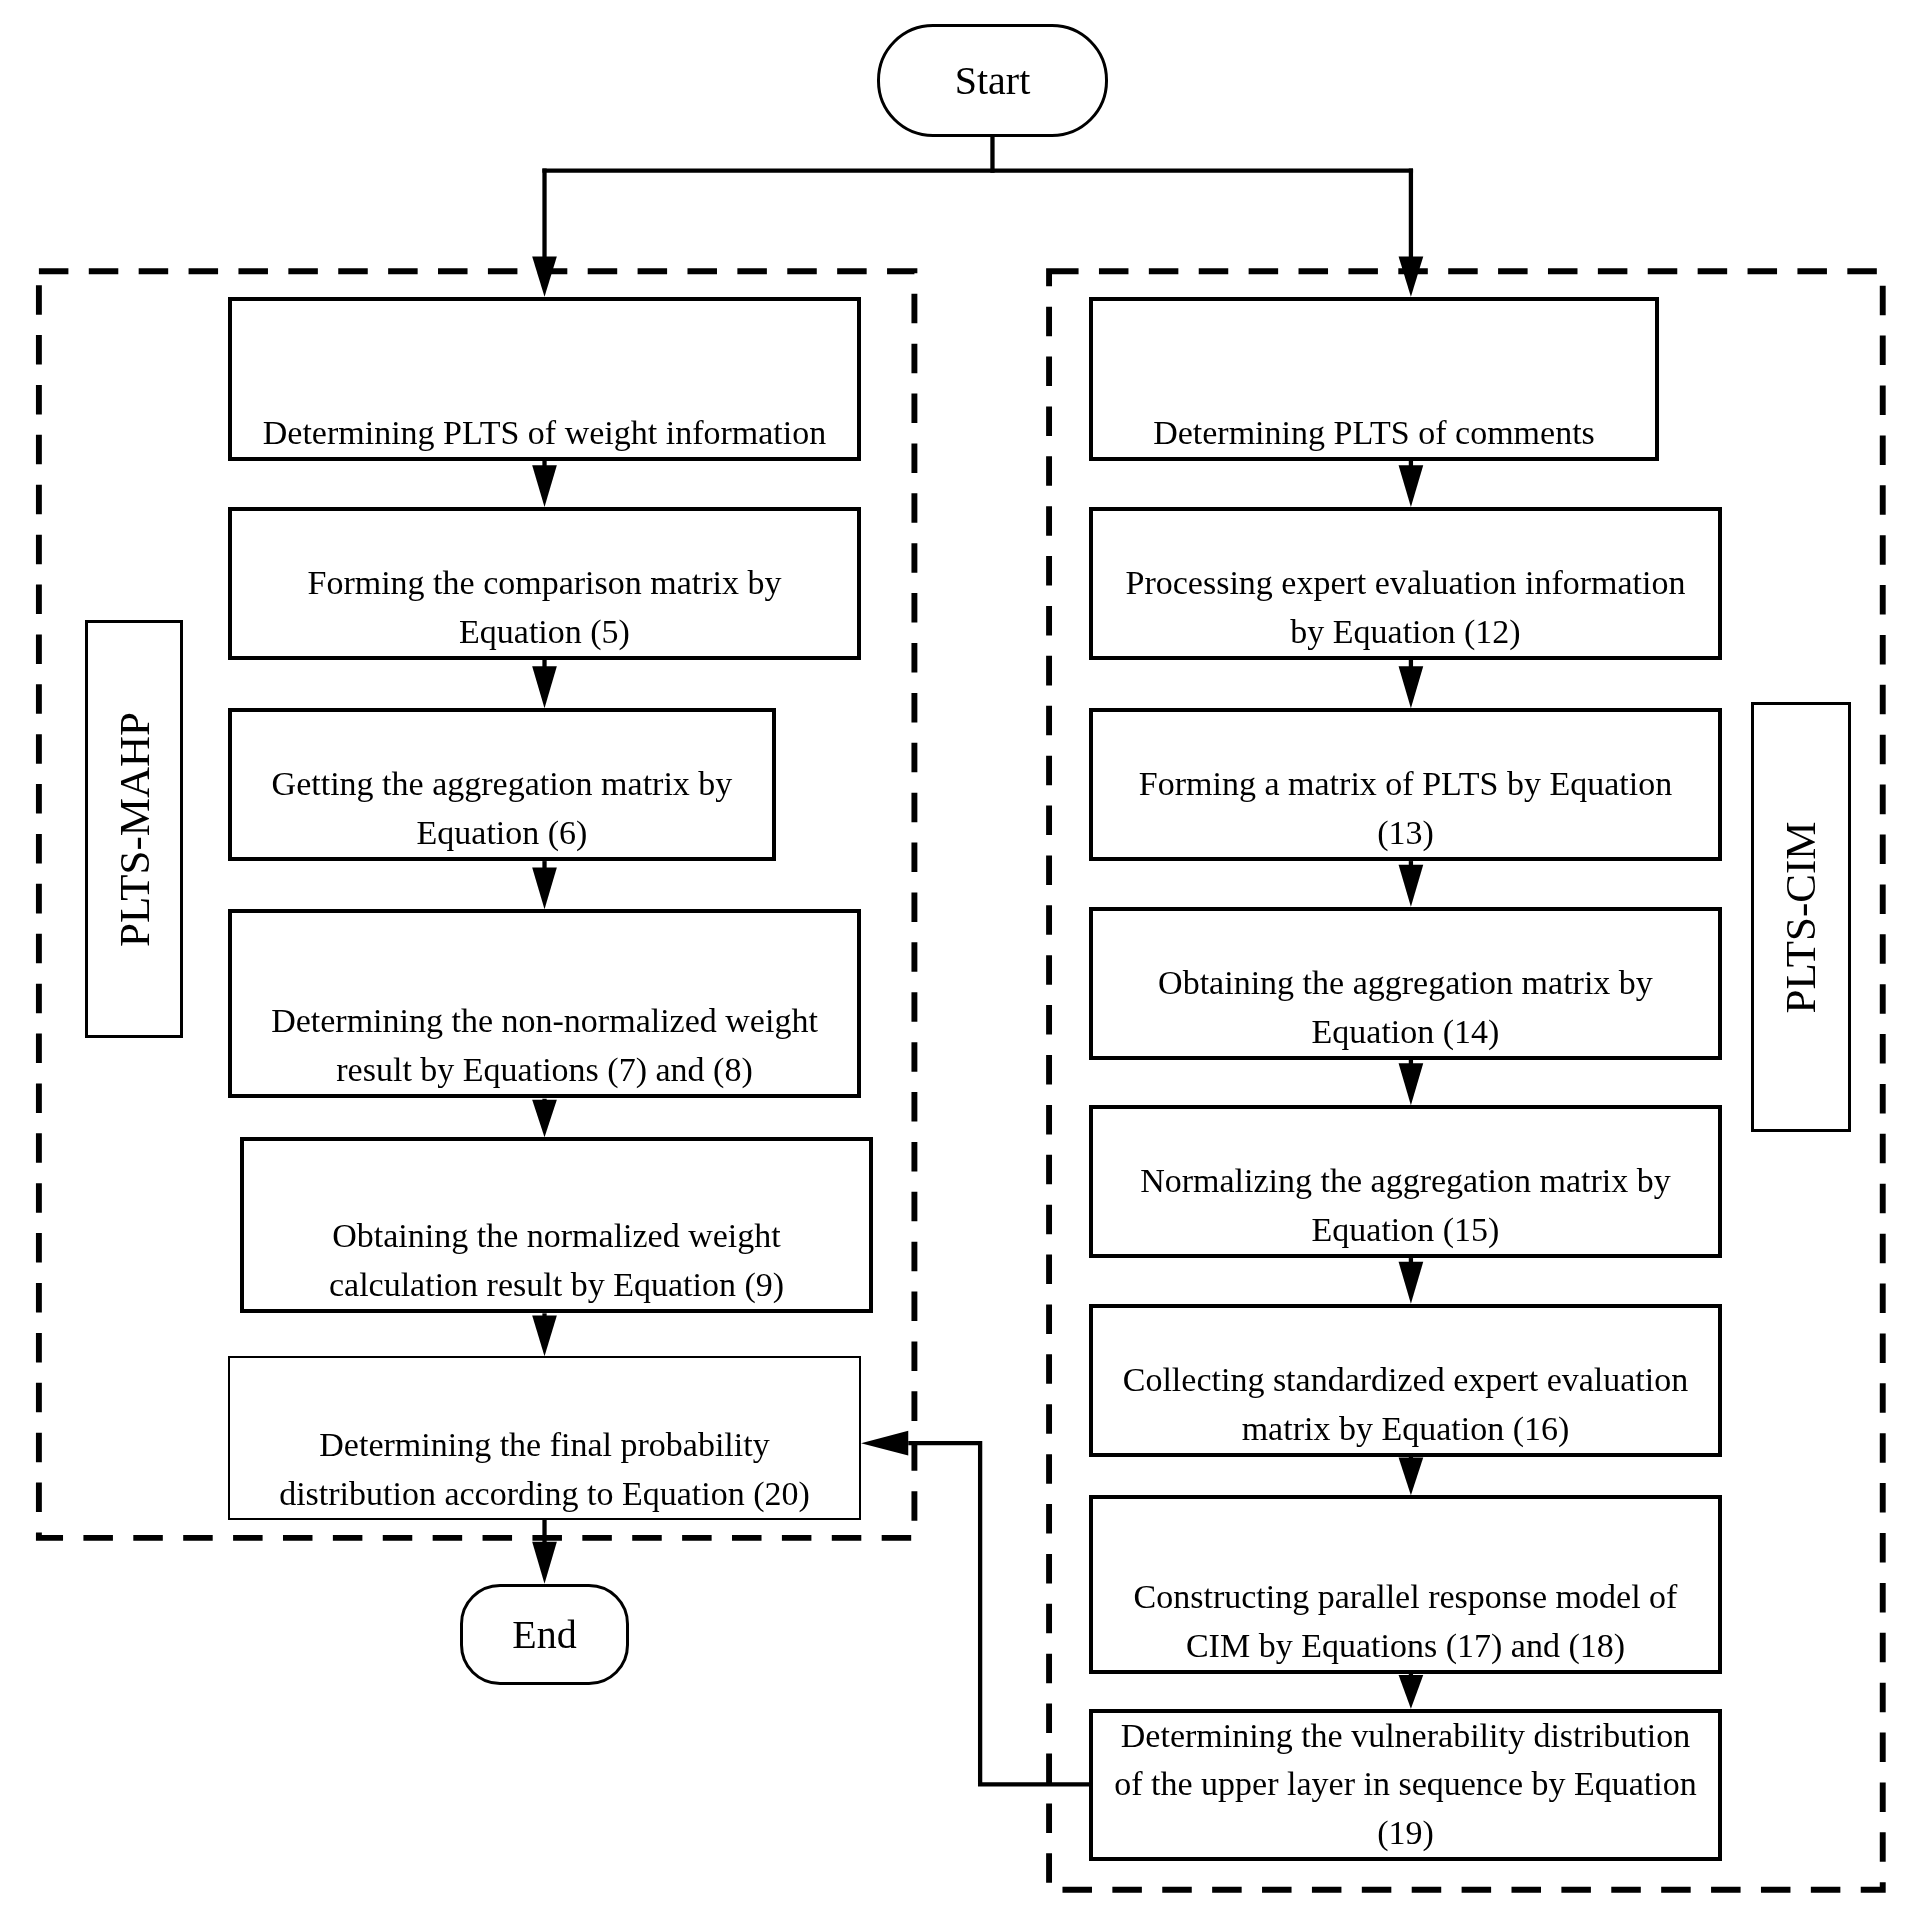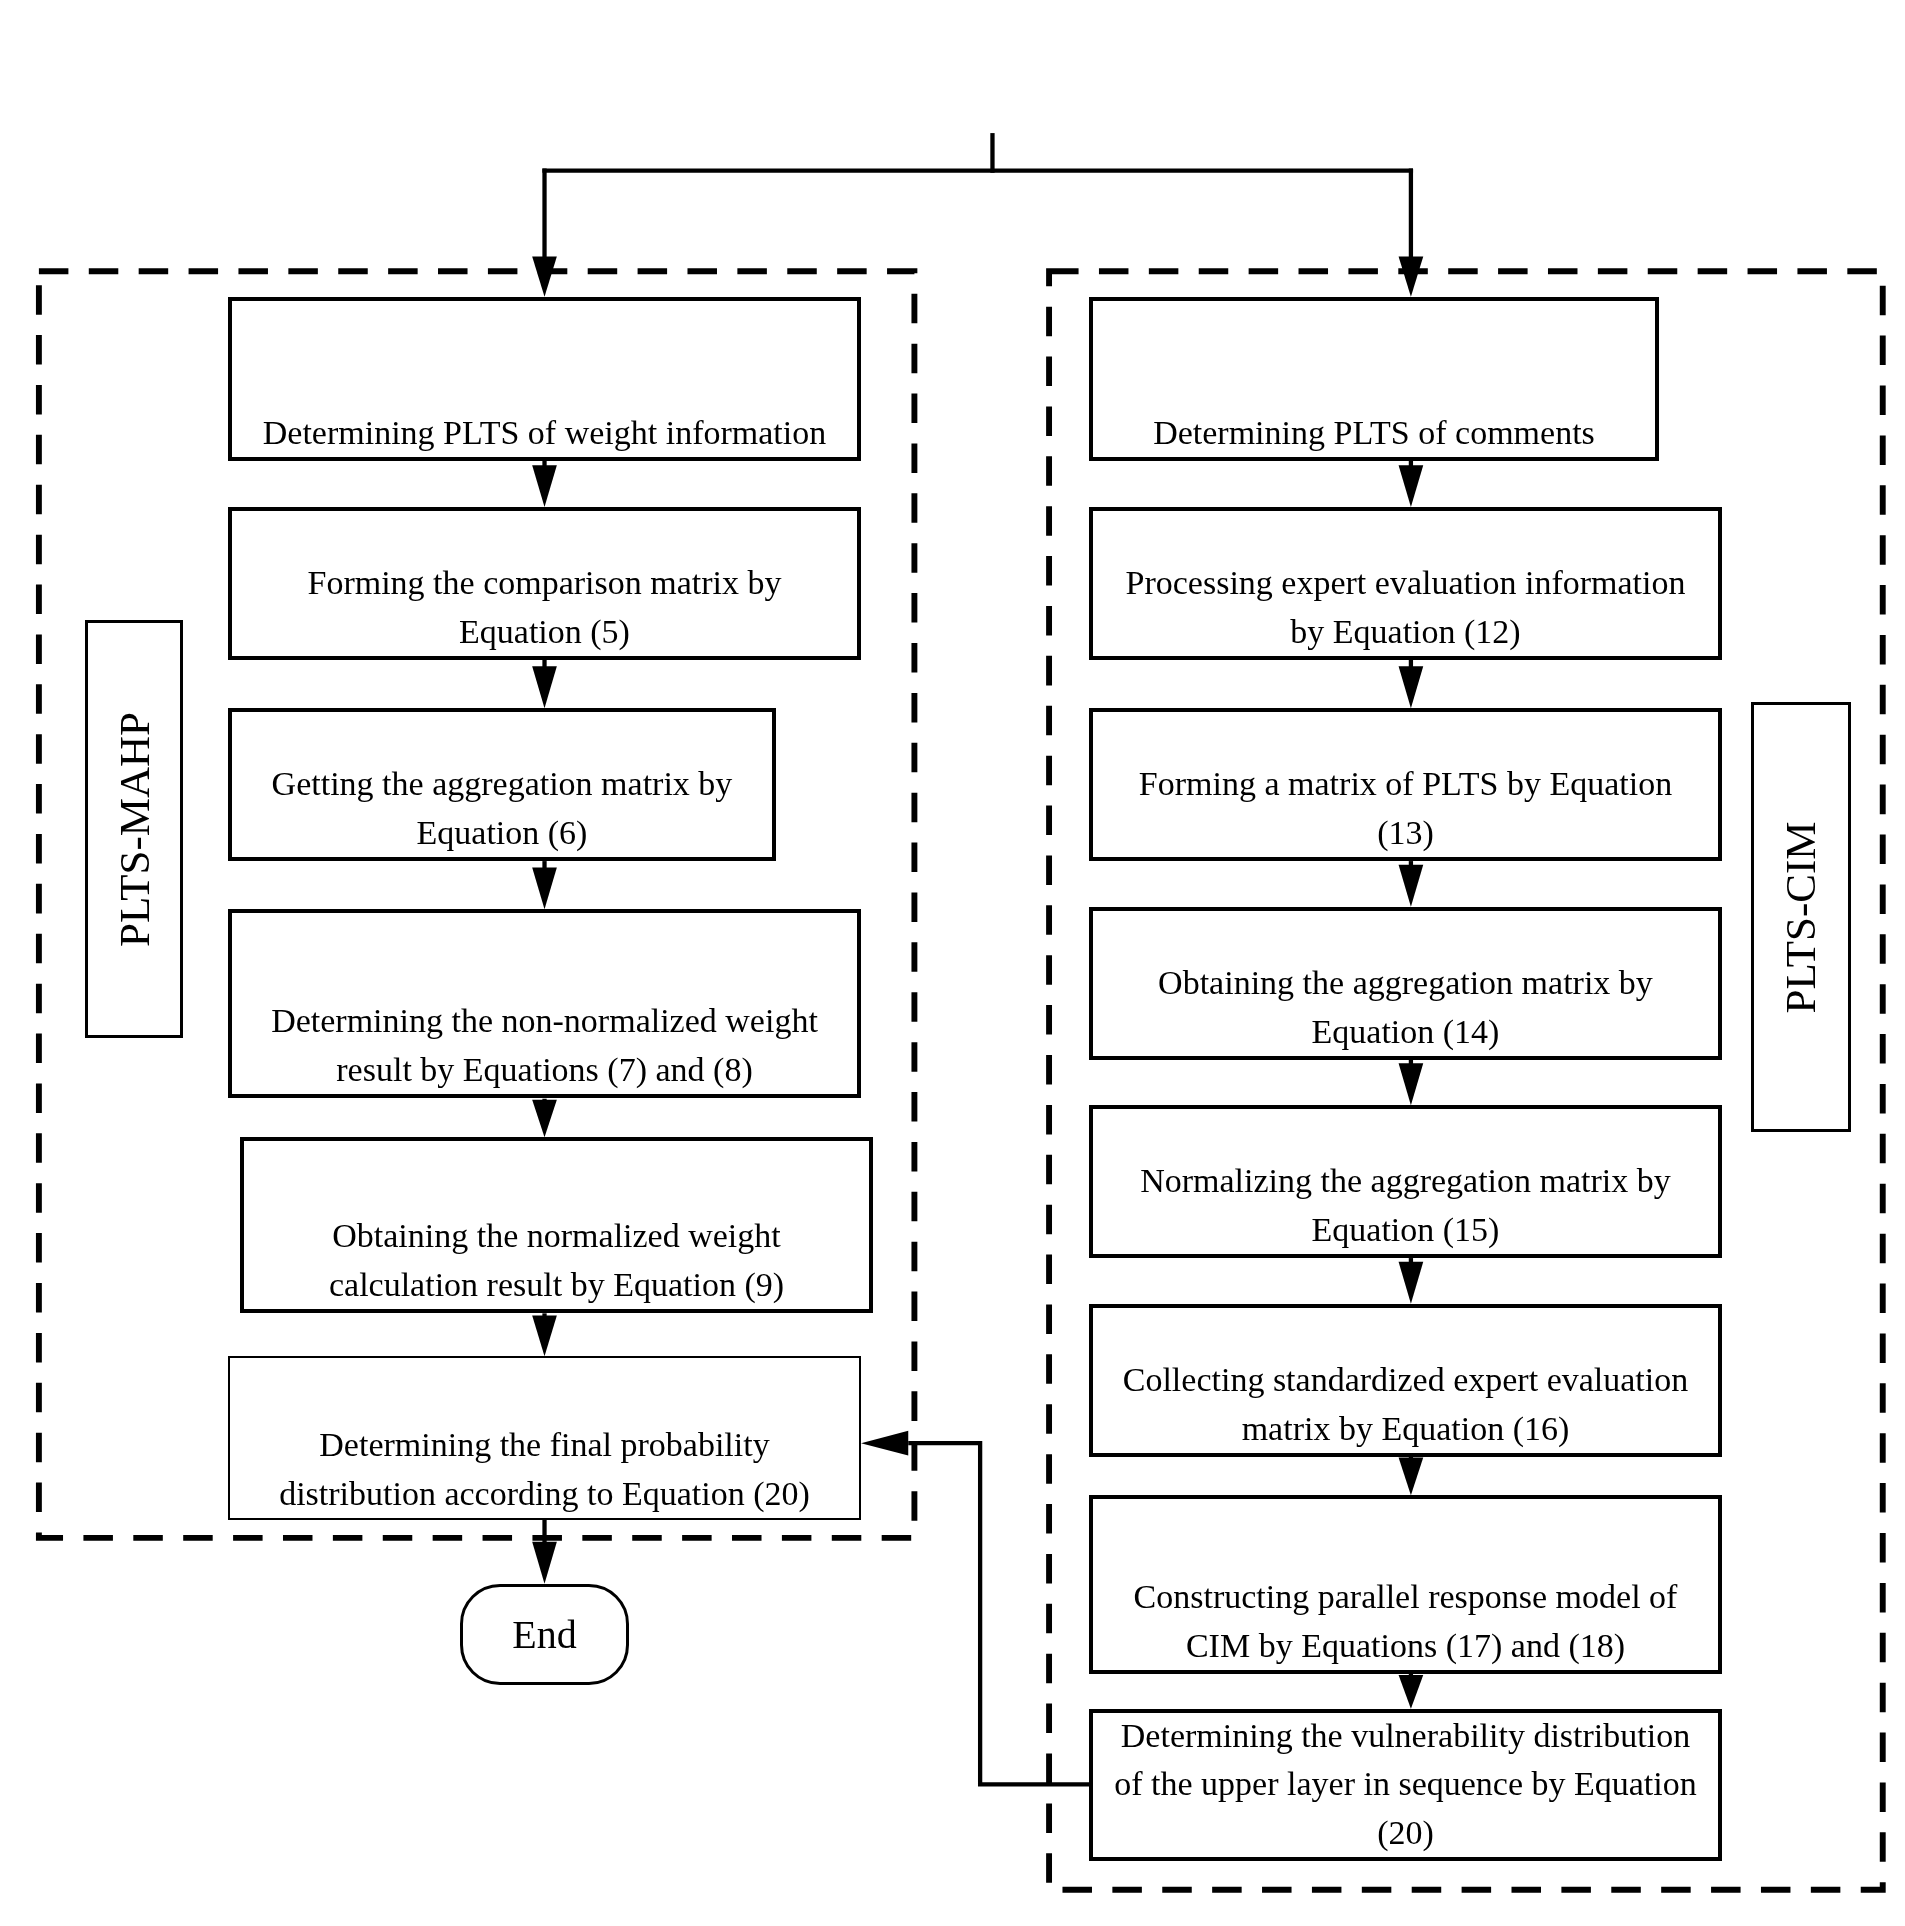--- a/index.html
+++ b/index.html
@@ -101,20 +101,23 @@
     <polygon points="2607,2352 2653,2352 2630,2430" fill="#000"></polygon>
     <line x1="2630" y1="2715" x2="2630" y2="2723" stroke="#000" stroke-width="8"></line>
     <polygon points="2607,2717 2653,2717 2630,2787" fill="#000"></polygon>
     <line x1="2630" y1="3120" x2="2630" y2="3128" stroke="#000" stroke-width="8"></line>
     <polygon points="2607,3122 2653,3122 2630,3185" fill="#000"></polygon>
 
     <path d="M 2030 3326 L 1827 3326 L 1827 2690 L 1693 2690" fill="none" stroke="#000" stroke-width="8"></path>
     <polygon points="1693,2667 1693,2713 1605,2690" fill="#000"></polygon>
   </svg>
 
+  <div class="terminator" style="left:877px; top:24px; width:231px; height:113px; border-radius:56px;">
+    <span>Start</span>
+  </div>
   <div class="terminator" style="left:460px; top:1584px; width:169px; height:101px; border-radius:40px;">
     <span>End</span>
   </div>
 
   <div class="vlabel" style="left:85px; top:620px; width:98px; height:418px;">
     <span>PLTS-MAHP</span>
   </div>
   <div class="vlabel" style="left:1751px; top:702px; width:100px; height:430px;">
     <span>PLTS-CIM</span>
   </div>
@@ -153,17 +156,17 @@
   <div class="pbox" style="left:1089px; top:1105px; width:633px; height:153px;">
     <span>Normalizing the aggregation matrix by Equation (15)</span>
   </div>
   <div class="pbox" style="left:1089px; top:1304px; width:633px; height:153px;">
     <span>Collecting standardized expert evaluation matrix by Equation (16)</span>
   </div>
   <div class="pbox" style="left:1089px; top:1495px; width:633px; height:179px;">
     <span>Constructing parallel response model of CIM by Equations (17) and (18)</span>
   </div>
   <div class="pbox" style="left:1089px; top:1709px; width:633px; height:152px;">
-    <span>Determining the vulnerability distribution of the upper layer in sequence by Equation (20)</span>
+    <span>Determining the vulnerability distribution of the upper layer in sequence by Equation (19)</span>
   </div>
 
 </div>
 
 
 </body></html>

